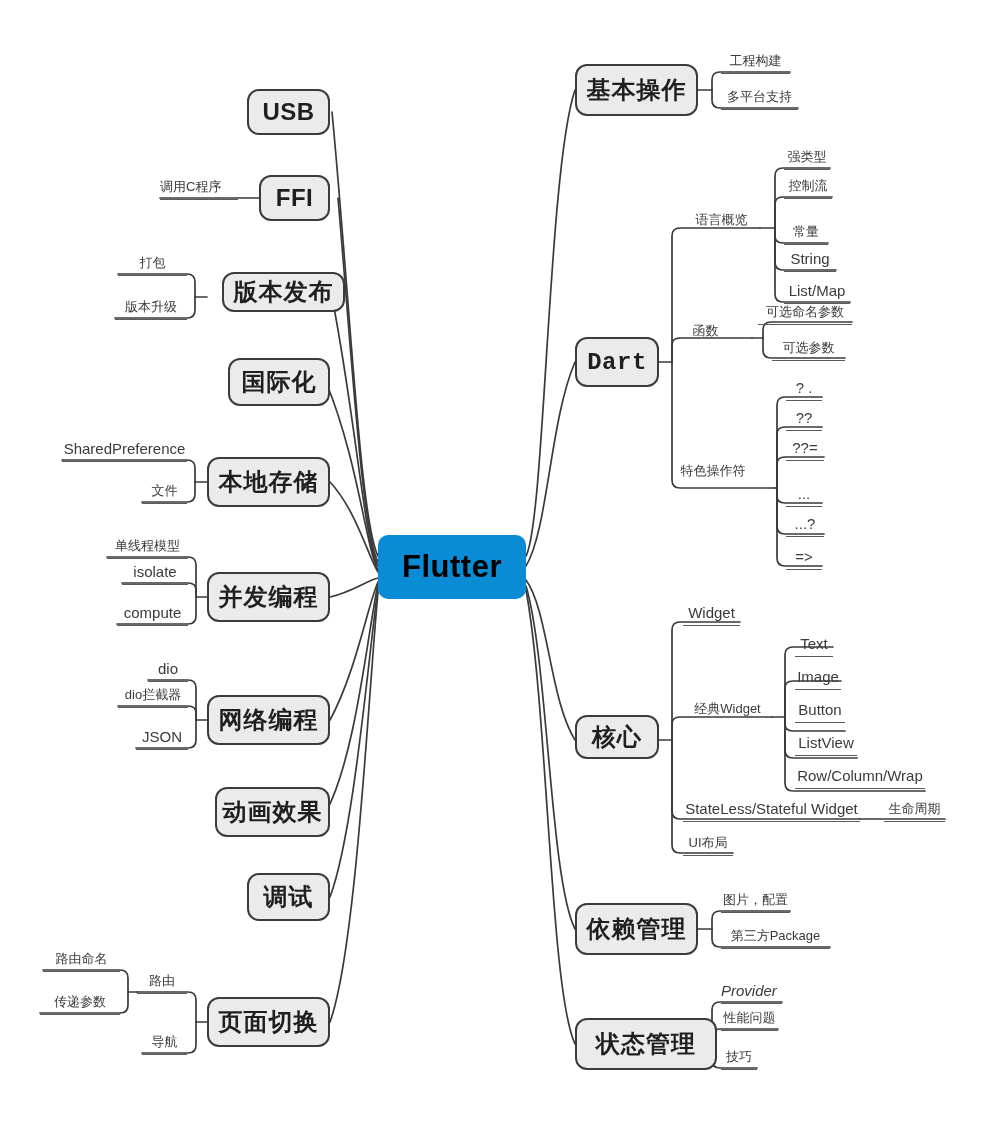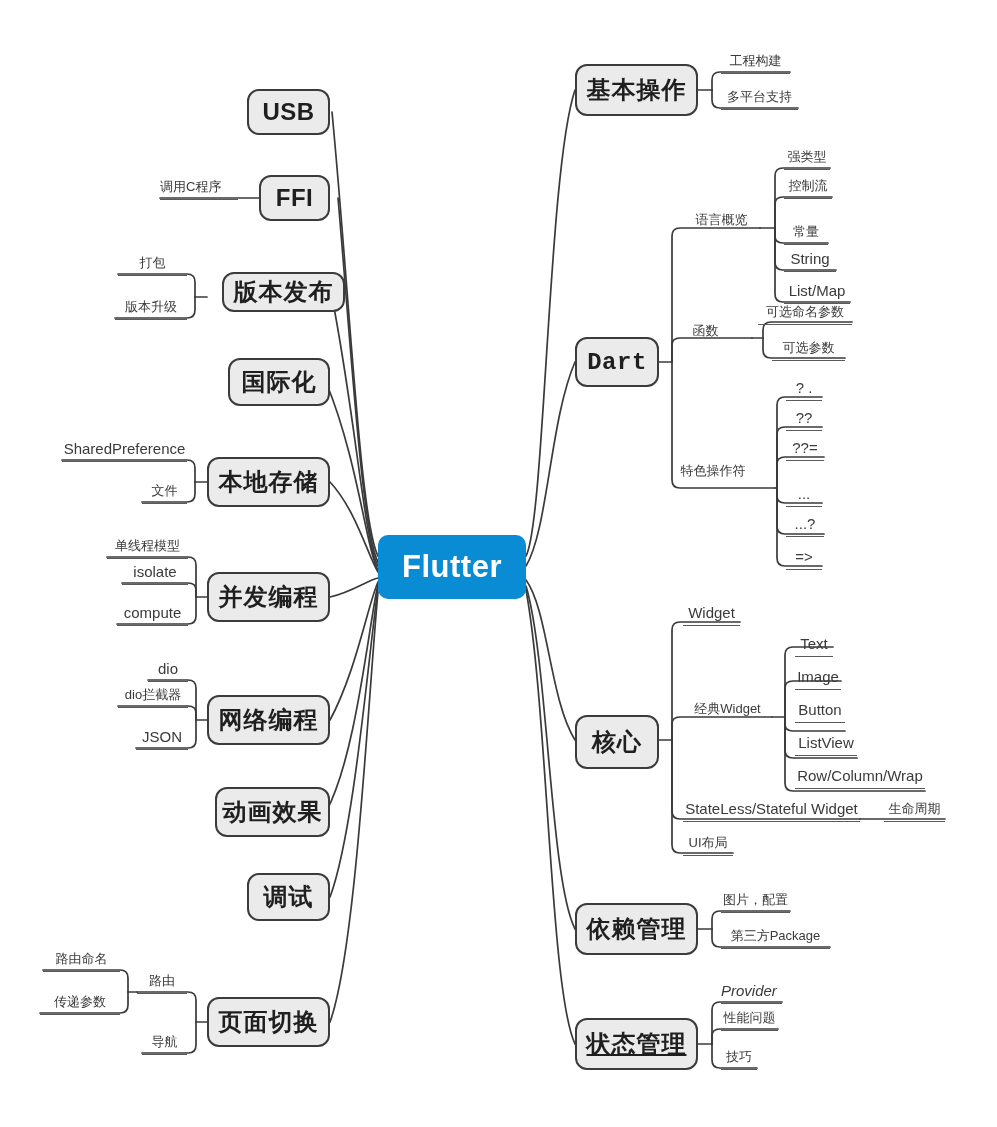--- a/index.html
+++ b/index.html
@@ -25,21 +25,21 @@
     position: absolute;
     left: 0; top: 0;
     width: 997px;
     height: 1127px;
     pointer-events: none;
   }
   
   .root-node {
     position: absolute;
     background: #098cd4;
-    color: #ffffff;
+    color: #000000;
     border-radius: 10px;
     display: flex;
     align-items: center;
     justify-content: center;
     font-size: 31px;
     font-weight: bold;
     letter-spacing: 0.5px;
     box-sizing: border-box;
   }
   
@@ -223,29 +223,29 @@
   </div>
 
   <div class="main-node cn" style="left:575px; top:64px; width:123px; height:52px;">
     <span>基本操作</span>
   </div>
 
   <div class="main-node en" style="left:575px; top:337px; width:84px; height:50px;font-family:Liberation Mono, monospace;">
     <span>Dart</span>
   </div>
 
-  <div class="main-node cn" style="left:575px; top:715px; width:84px; height:54px;">
+  <div class="main-node cn" style="left:575px; top:715px; width:84px; height:44px;">
     <span>核心</span>
   </div>
 
   <div class="main-node cn" style="left:575px; top:903px; width:123px; height:52px;">
     <span>依赖管理</span>
   </div>
 
-  <div class="main-node cn" style="left:575px; top:1018px; width:123px; height:52px;text-decoration:underline;">
+  <div class="main-node cn" style="left:575px; top:1018px; width:142px; height:52px;">
     <span>状态管理</span>
   </div>
 
   <div class="leaf cn ul" style="left:160px; top:178px; width:78px;">
     <span>调用C程序</span>
   </div>
 
   <div class="leaf cn ul" style="left:118px; top:254px; width:69px; text-align:center;">
     <span>打包</span>
   </div>

